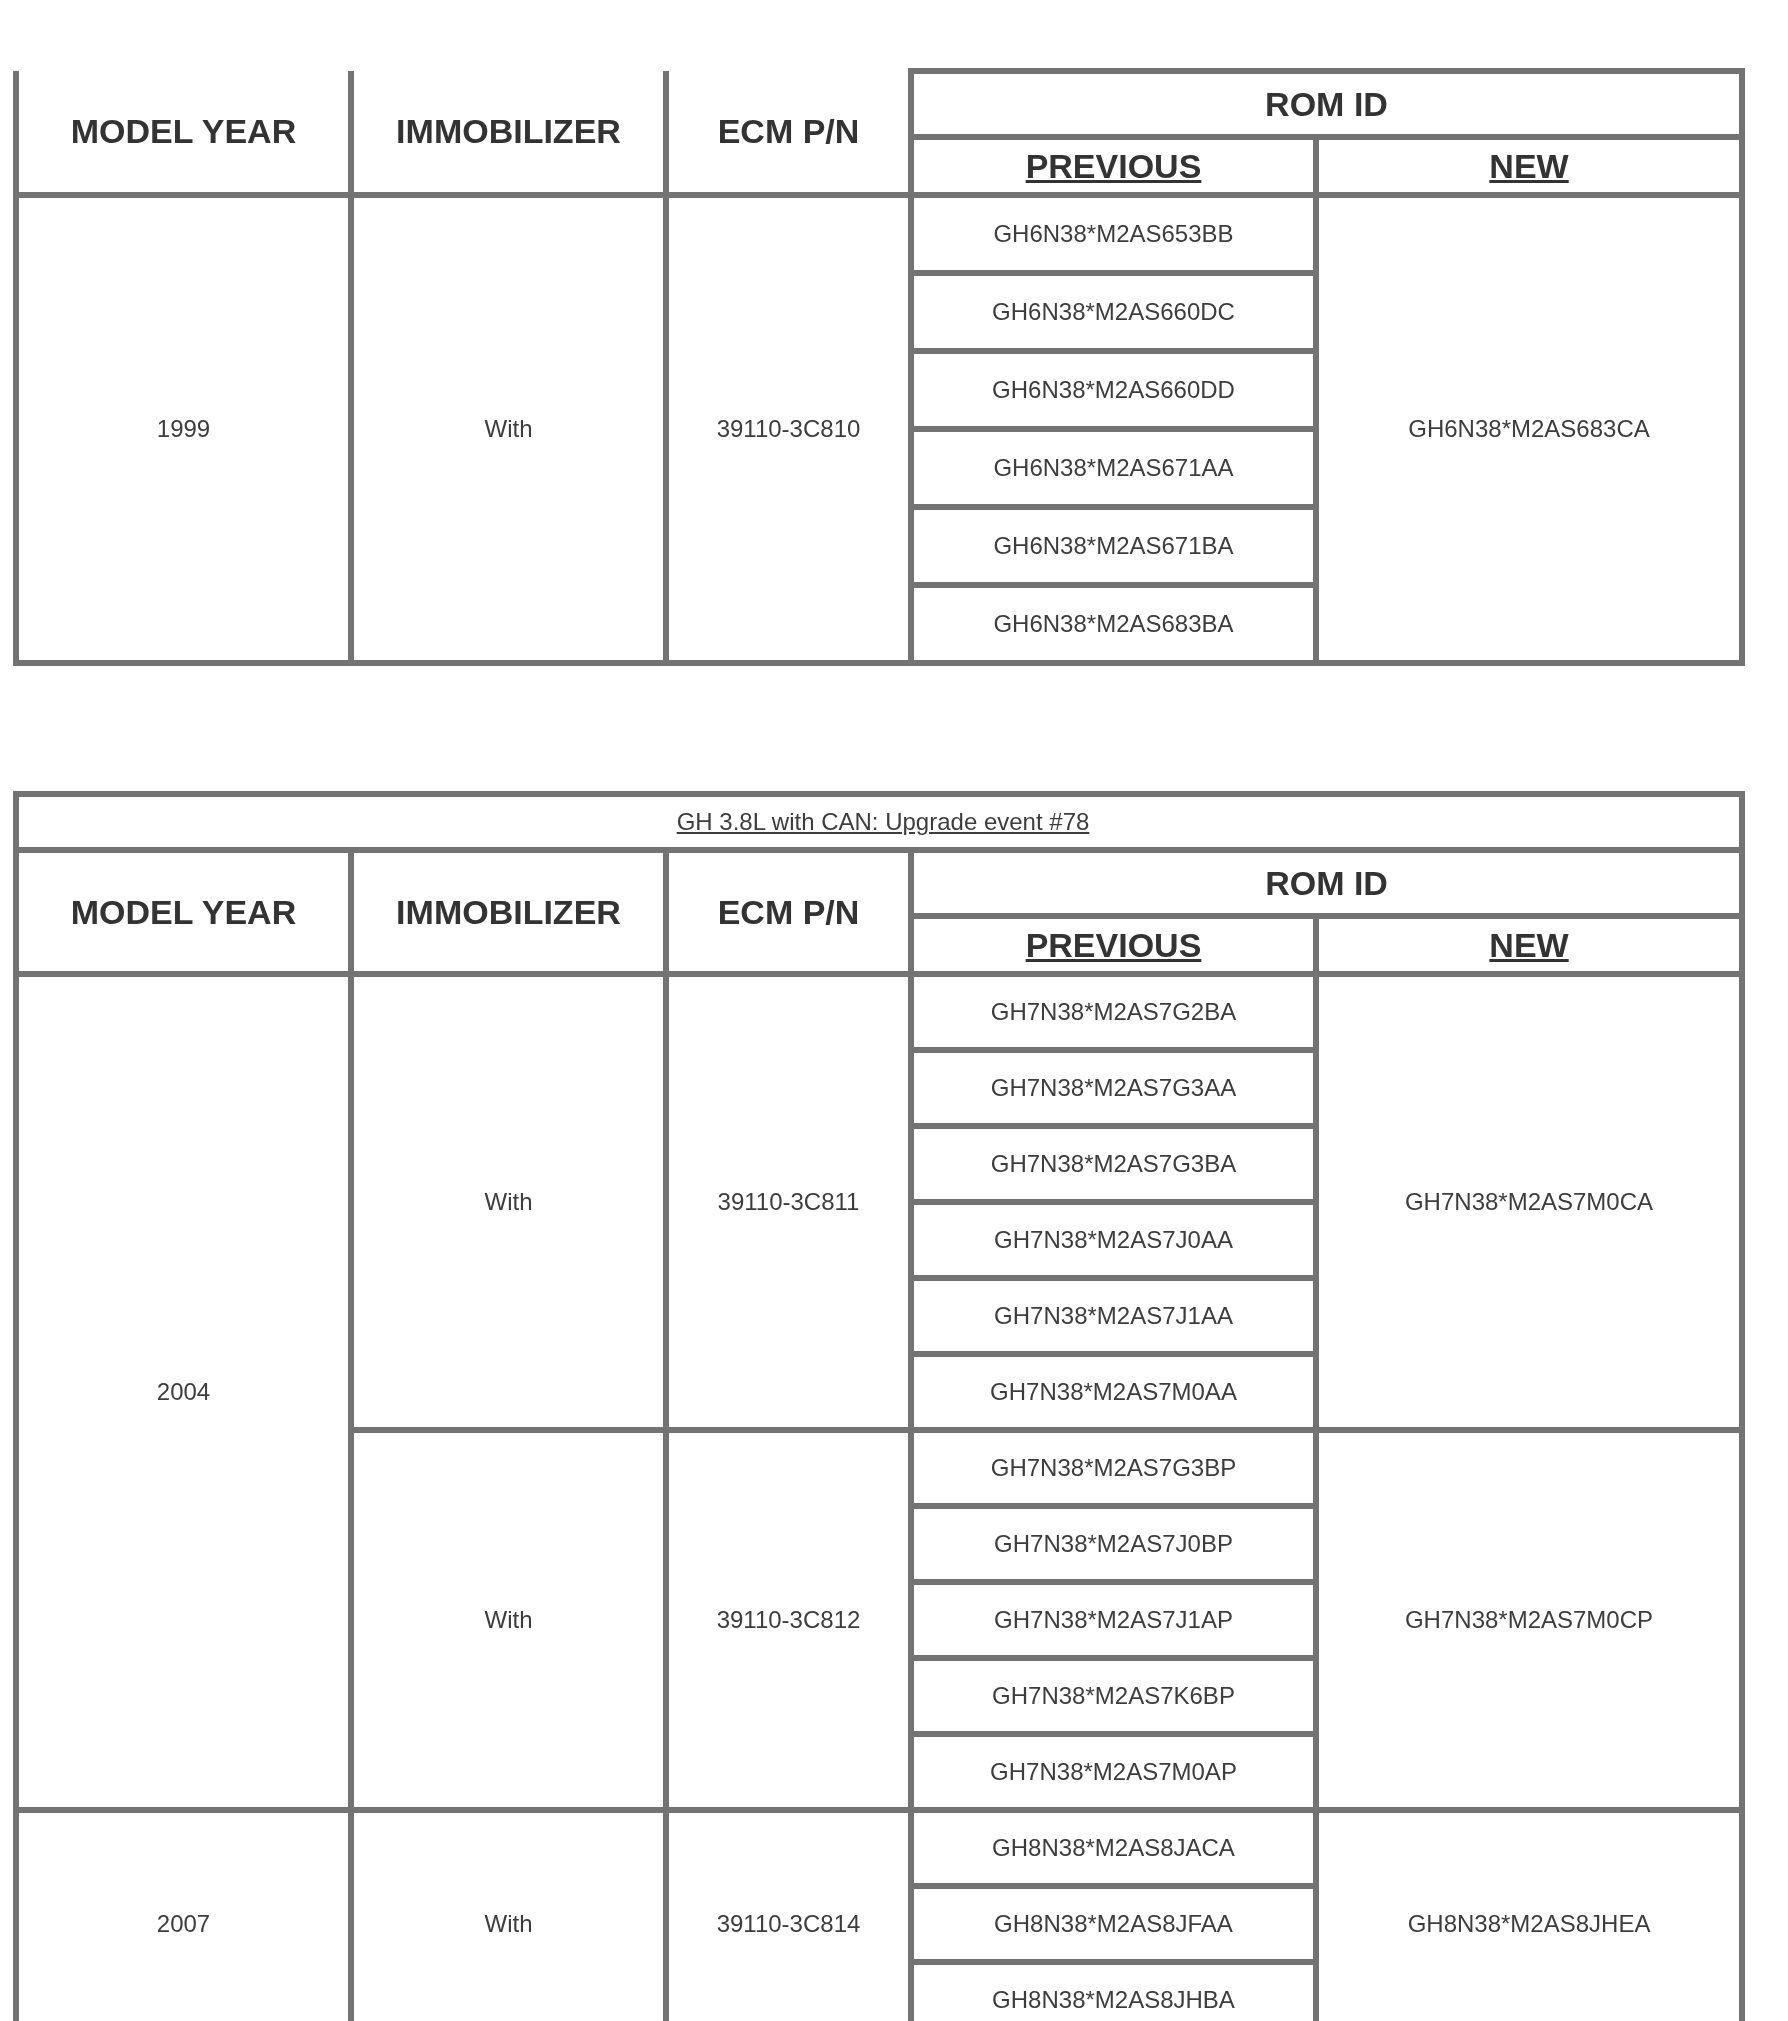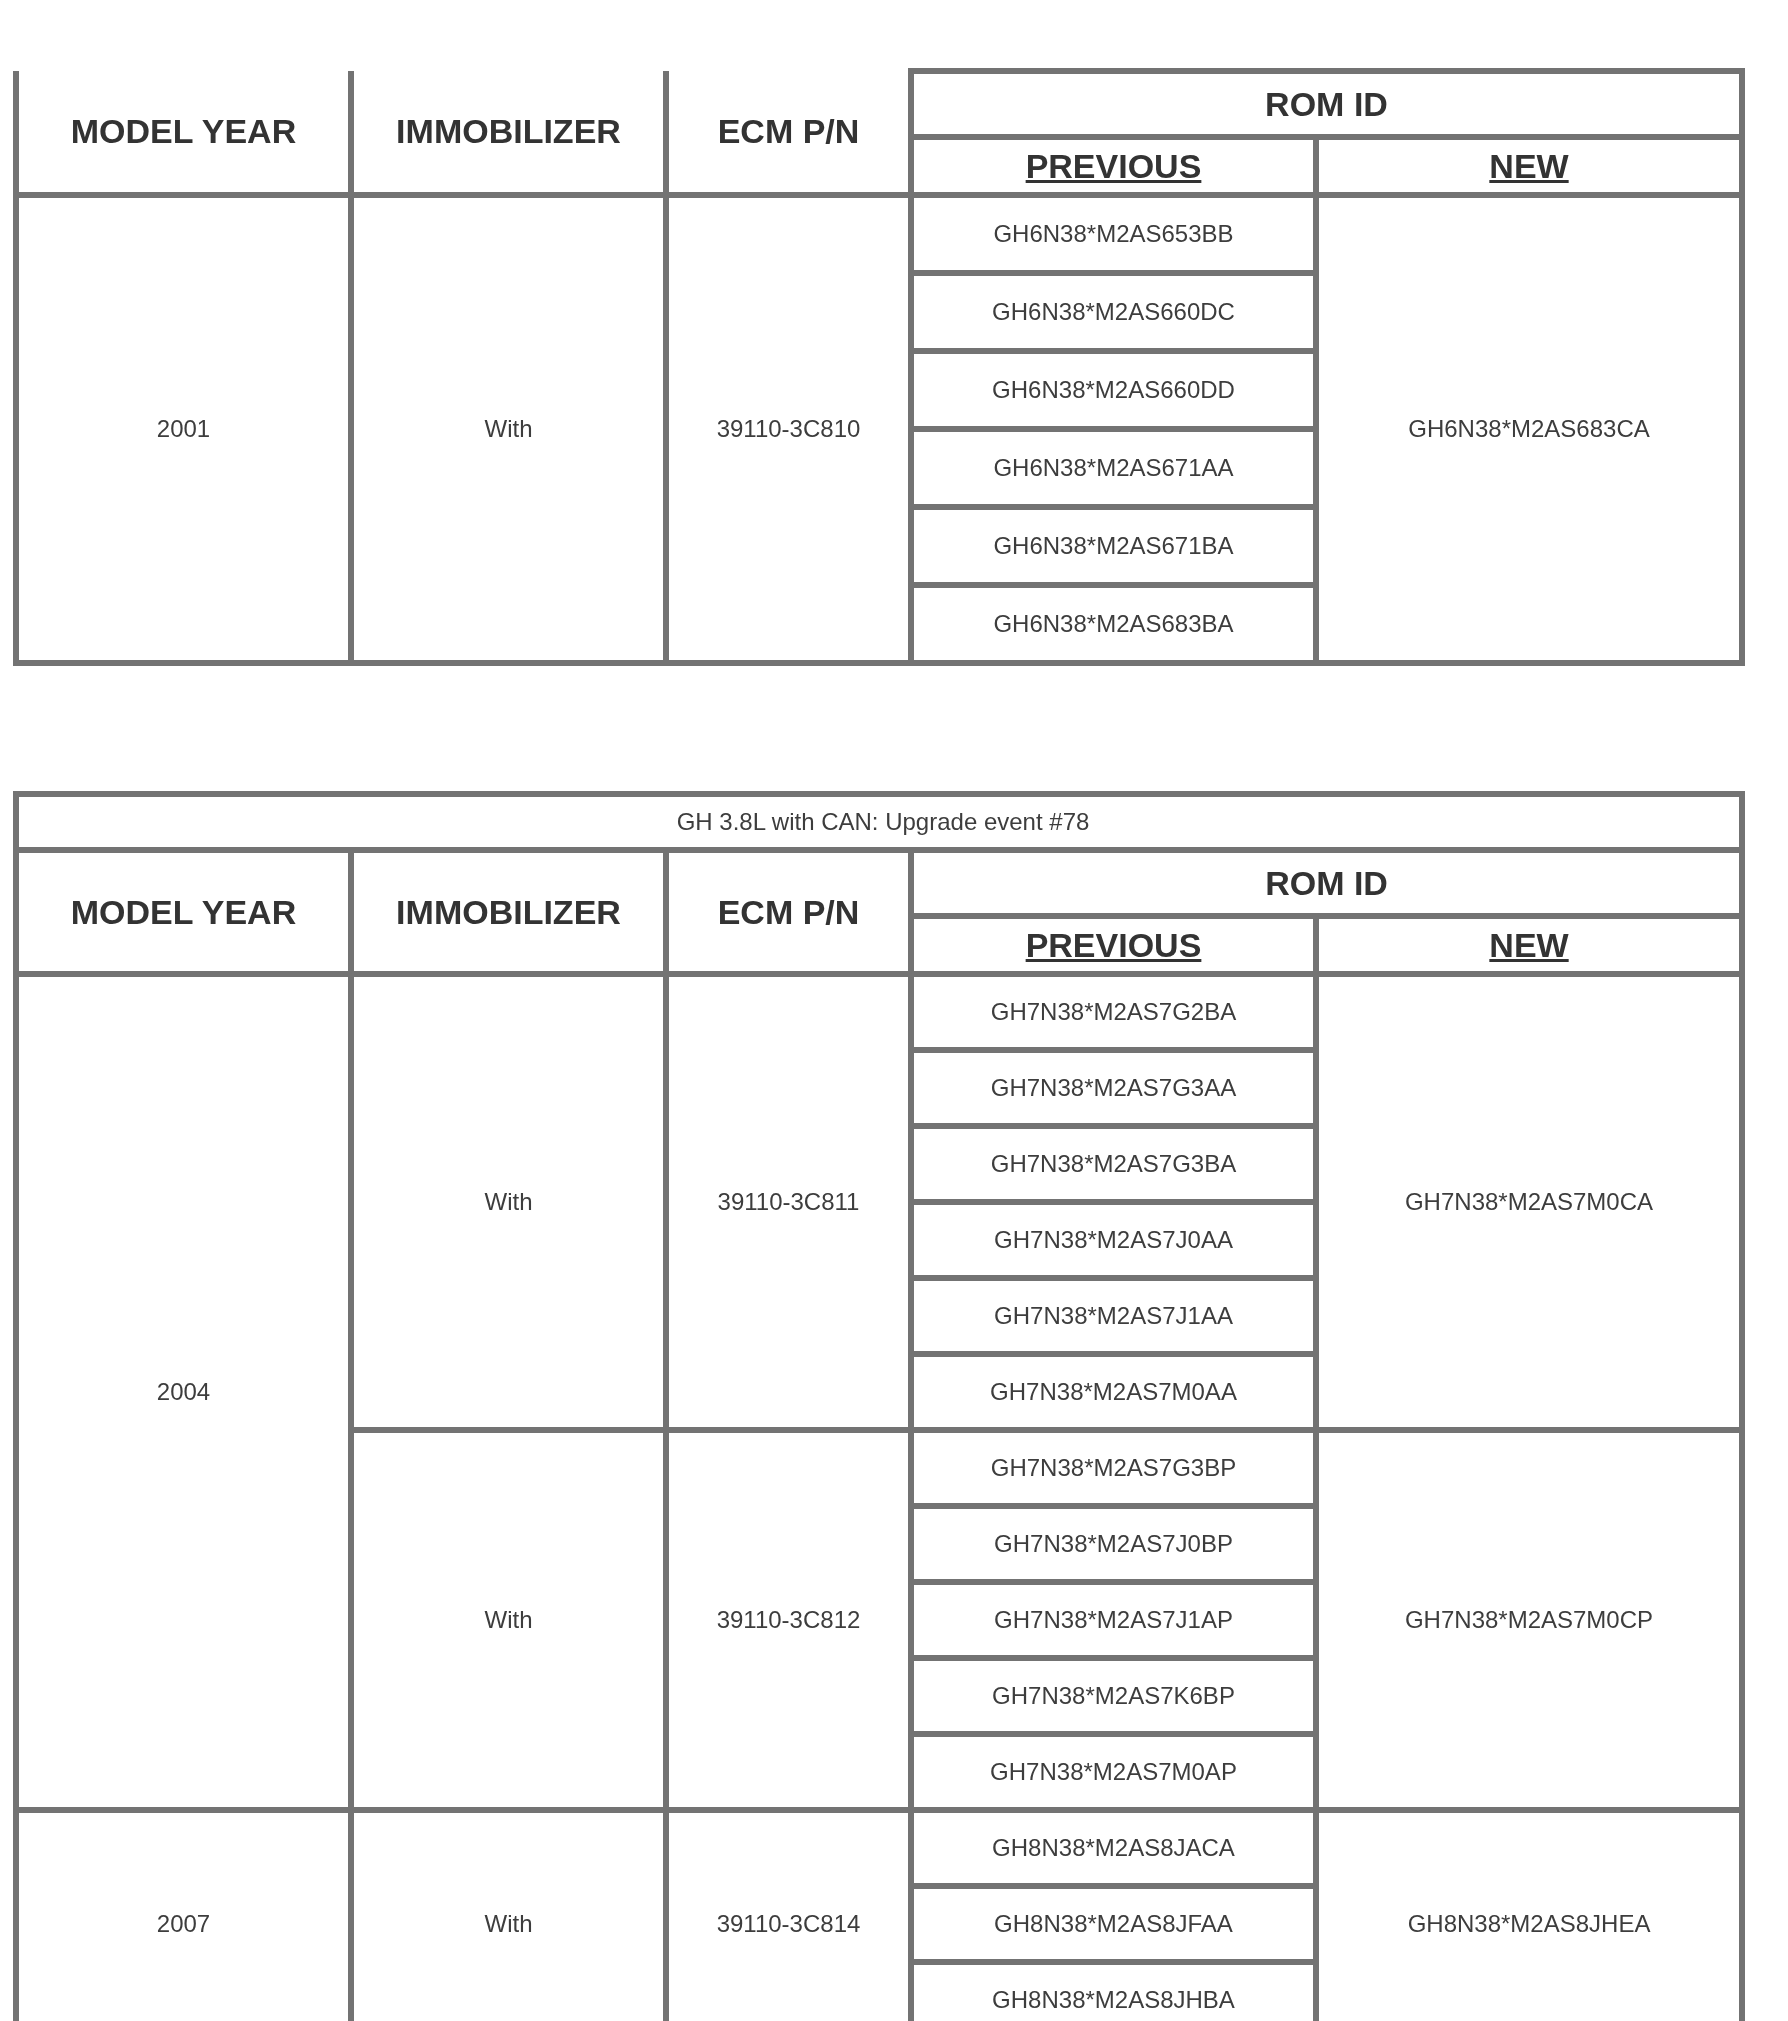--- a/index.html
+++ b/index.html
@@ -52,20 +52,21 @@
 
   
   .t1 th.cut-top { border-top: none; }
 
   .title-cell {
     text-align: right;
     font-weight: bold;
     font-size: 38px;
     color: #333333;
     padding-left: 8px;
+    text-decoration: underline;
   }
 
   .gap { height: 125px; }
 </style>
 </head>
 <body>
 
 <div class="page">
 
   <table class="data-table t1">
@@ -83,21 +84,21 @@
         <th rowspan="2" class="cut-top">ECM P/N</th>
         <th colspan="2">ROM ID</th>
       </tr>
       <tr class="hrow2">
         <th>PREVIOUS</th>
         <th>NEW</th>
       </tr>
     </thead>
     <tbody>
       <tr class="drow">
-        <td rowspan="6">2001</td>
+        <td rowspan="6">1999</td>
         <td rowspan="6">With</td>
         <td rowspan="6">39110-3C810</td>
         <td>GH6N38*M2AS653BB</td>
         <td rowspan="6">GH6N38*M2AS683CA</td>
       </tr>
       <tr class="drow">
           <td>GH6N38*M2AS660DC</td>
         </tr>
       <tr class="drow">
           <td>GH6N38*M2AS660DD</td>

